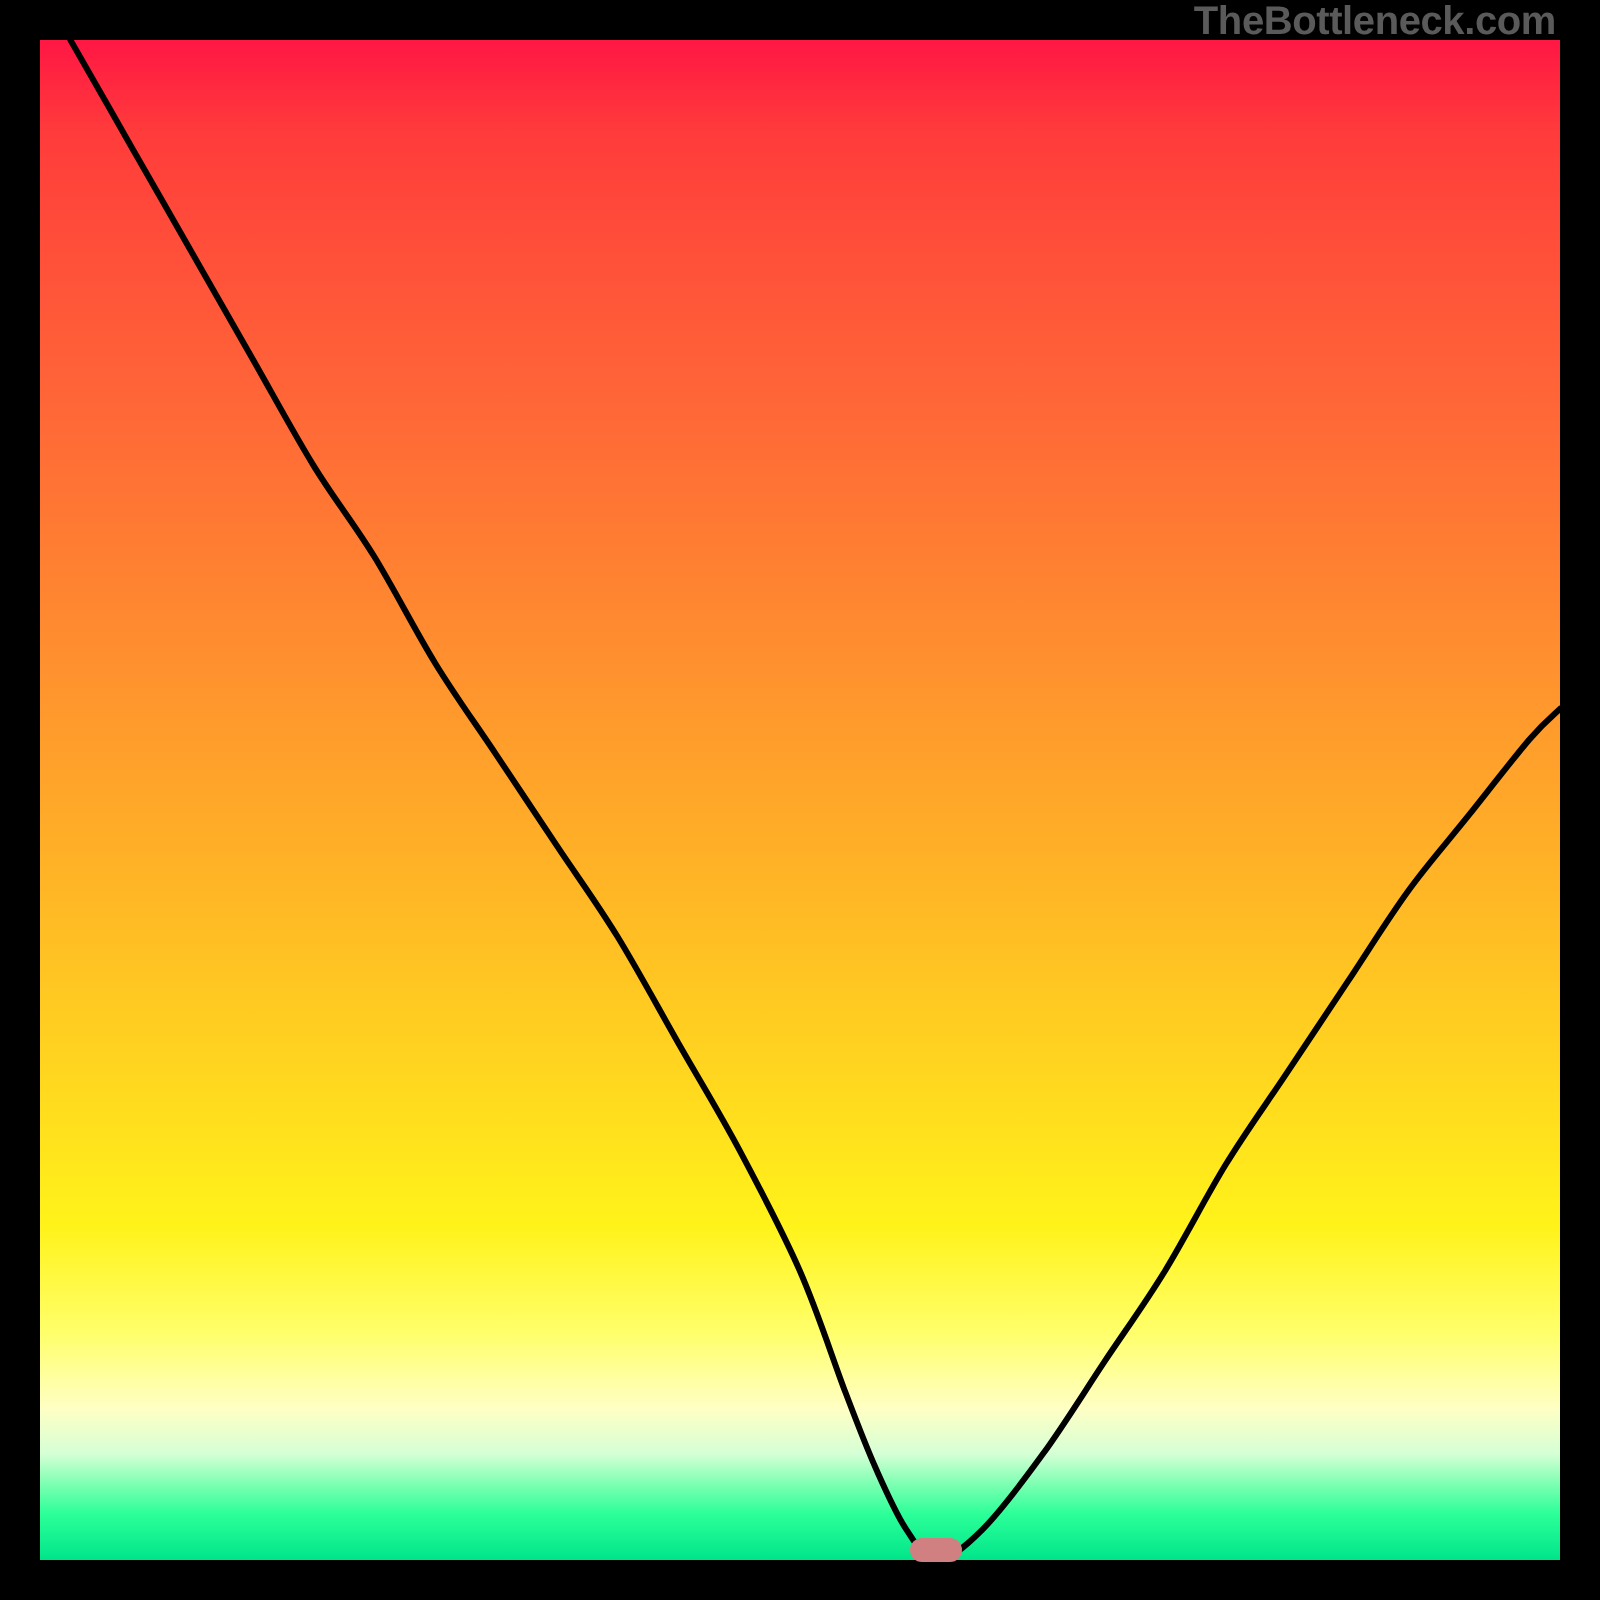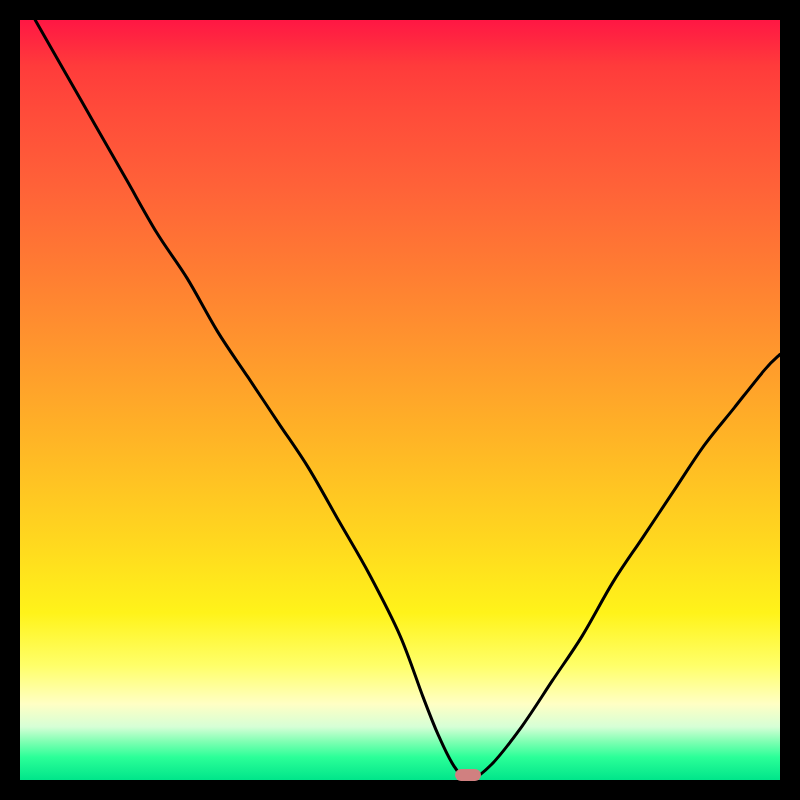--- a/index.html
+++ b/index.html
@@ -80,13 +80,14 @@
       <path id="curvePath" d="M 15.2 0.0 C 20.3 8.9, 35.5 35.5, 45.6 53.2 C 55.7 70.9, 65.9 88.7, 76.0 106.4 C 86.1 124.1, 96.3 141.9, 106.4 159.6 C 116.5 177.3, 126.7 196.3, 136.8 212.8 C 146.9 229.3, 157.1 241.9, 167.2 258.4 C 177.3 274.9, 187.5 295.1, 197.6 311.6 C 207.7 328.1, 217.9 342.0, 228.0 357.2 C 238.1 372.4, 248.3 387.6, 258.4 402.8 C 268.5 418.0, 278.7 431.9, 288.8 448.4 C 298.9 464.9, 309.1 483.9, 319.2 501.6 C 329.3 519.3, 339.5 535.8, 349.6 554.8 C 359.7 573.8, 371.1 595.3, 380.0 615.6 C 388.9 635.9, 396.5 659.9, 402.8 676.4 C 409.1 692.9, 412.9 703.0, 418.0 714.4 C 423.1 725.8, 428.1 737.2, 433.2 744.8 C 438.3 752.4, 442.1 760.0, 448.4 760.0 C 454.7 760.0, 462.3 753.7, 471.2 744.8 C 480.1 735.9, 491.5 720.7, 501.6 706.8 C 511.7 692.9, 521.9 676.4, 532.0 661.2 C 542.1 646.0, 552.3 632.1, 562.4 615.6 C 572.5 599.1, 582.7 578.9, 592.8 562.4 C 602.9 545.9, 613.1 532.0, 623.2 516.8 C 633.3 501.6, 643.5 486.4, 653.6 471.2 C 663.7 456.0, 673.9 439.5, 684.0 425.6 C 694.1 411.7, 704.3 400.3, 714.4 387.6 C 724.5 374.9, 737.2 358.5, 744.8 349.6 C 752.4 340.7, 757.5 336.9, 760.0 334.4" fill="none" stroke="#000" stroke-width="3" stroke-linecap="round" stroke-linejoin="round"></path>
     </svg>
     <div class="min-marker" id="minMarker" style="left: 448.4px; top: 755px;"></div>
   </div>
 
   <div class="top-frame"></div>
   <div class="bottom-frame"></div>
   <div class="left-frame"></div>
   <div class="right-frame"></div>
 
+  <div class="watermark">TheBottleneck.com</div>
 </div>
 
 </body></html>

